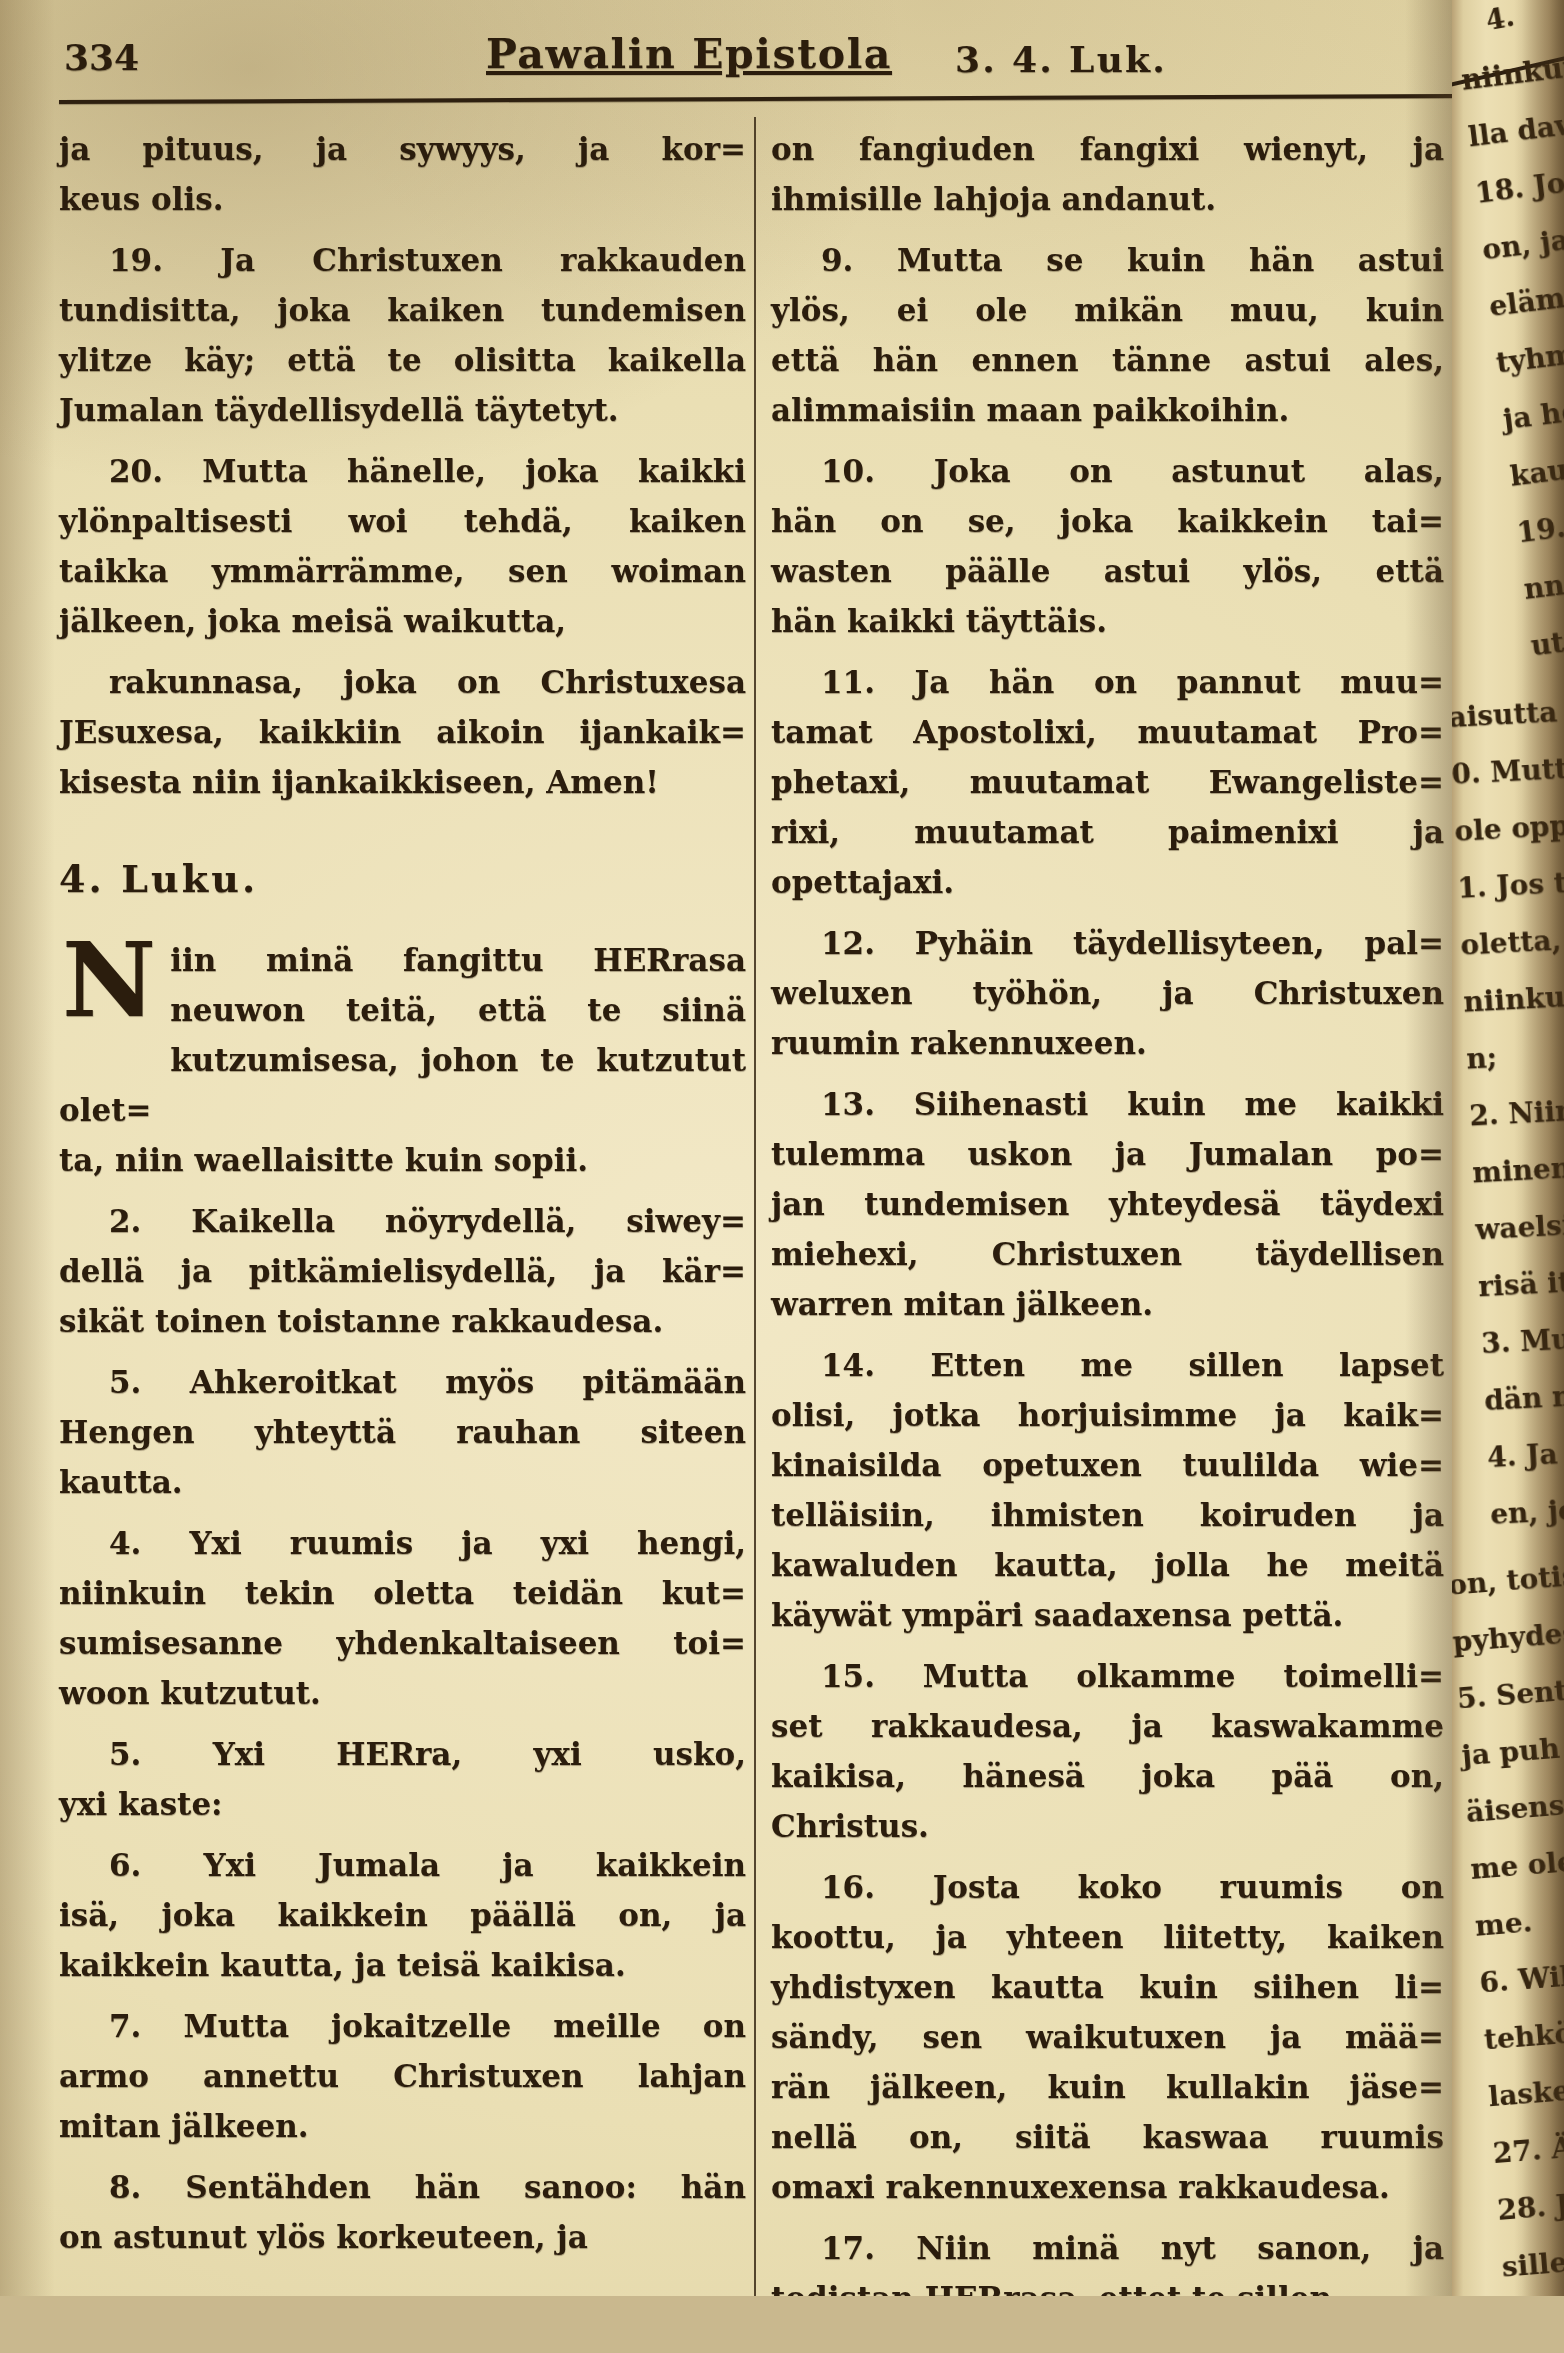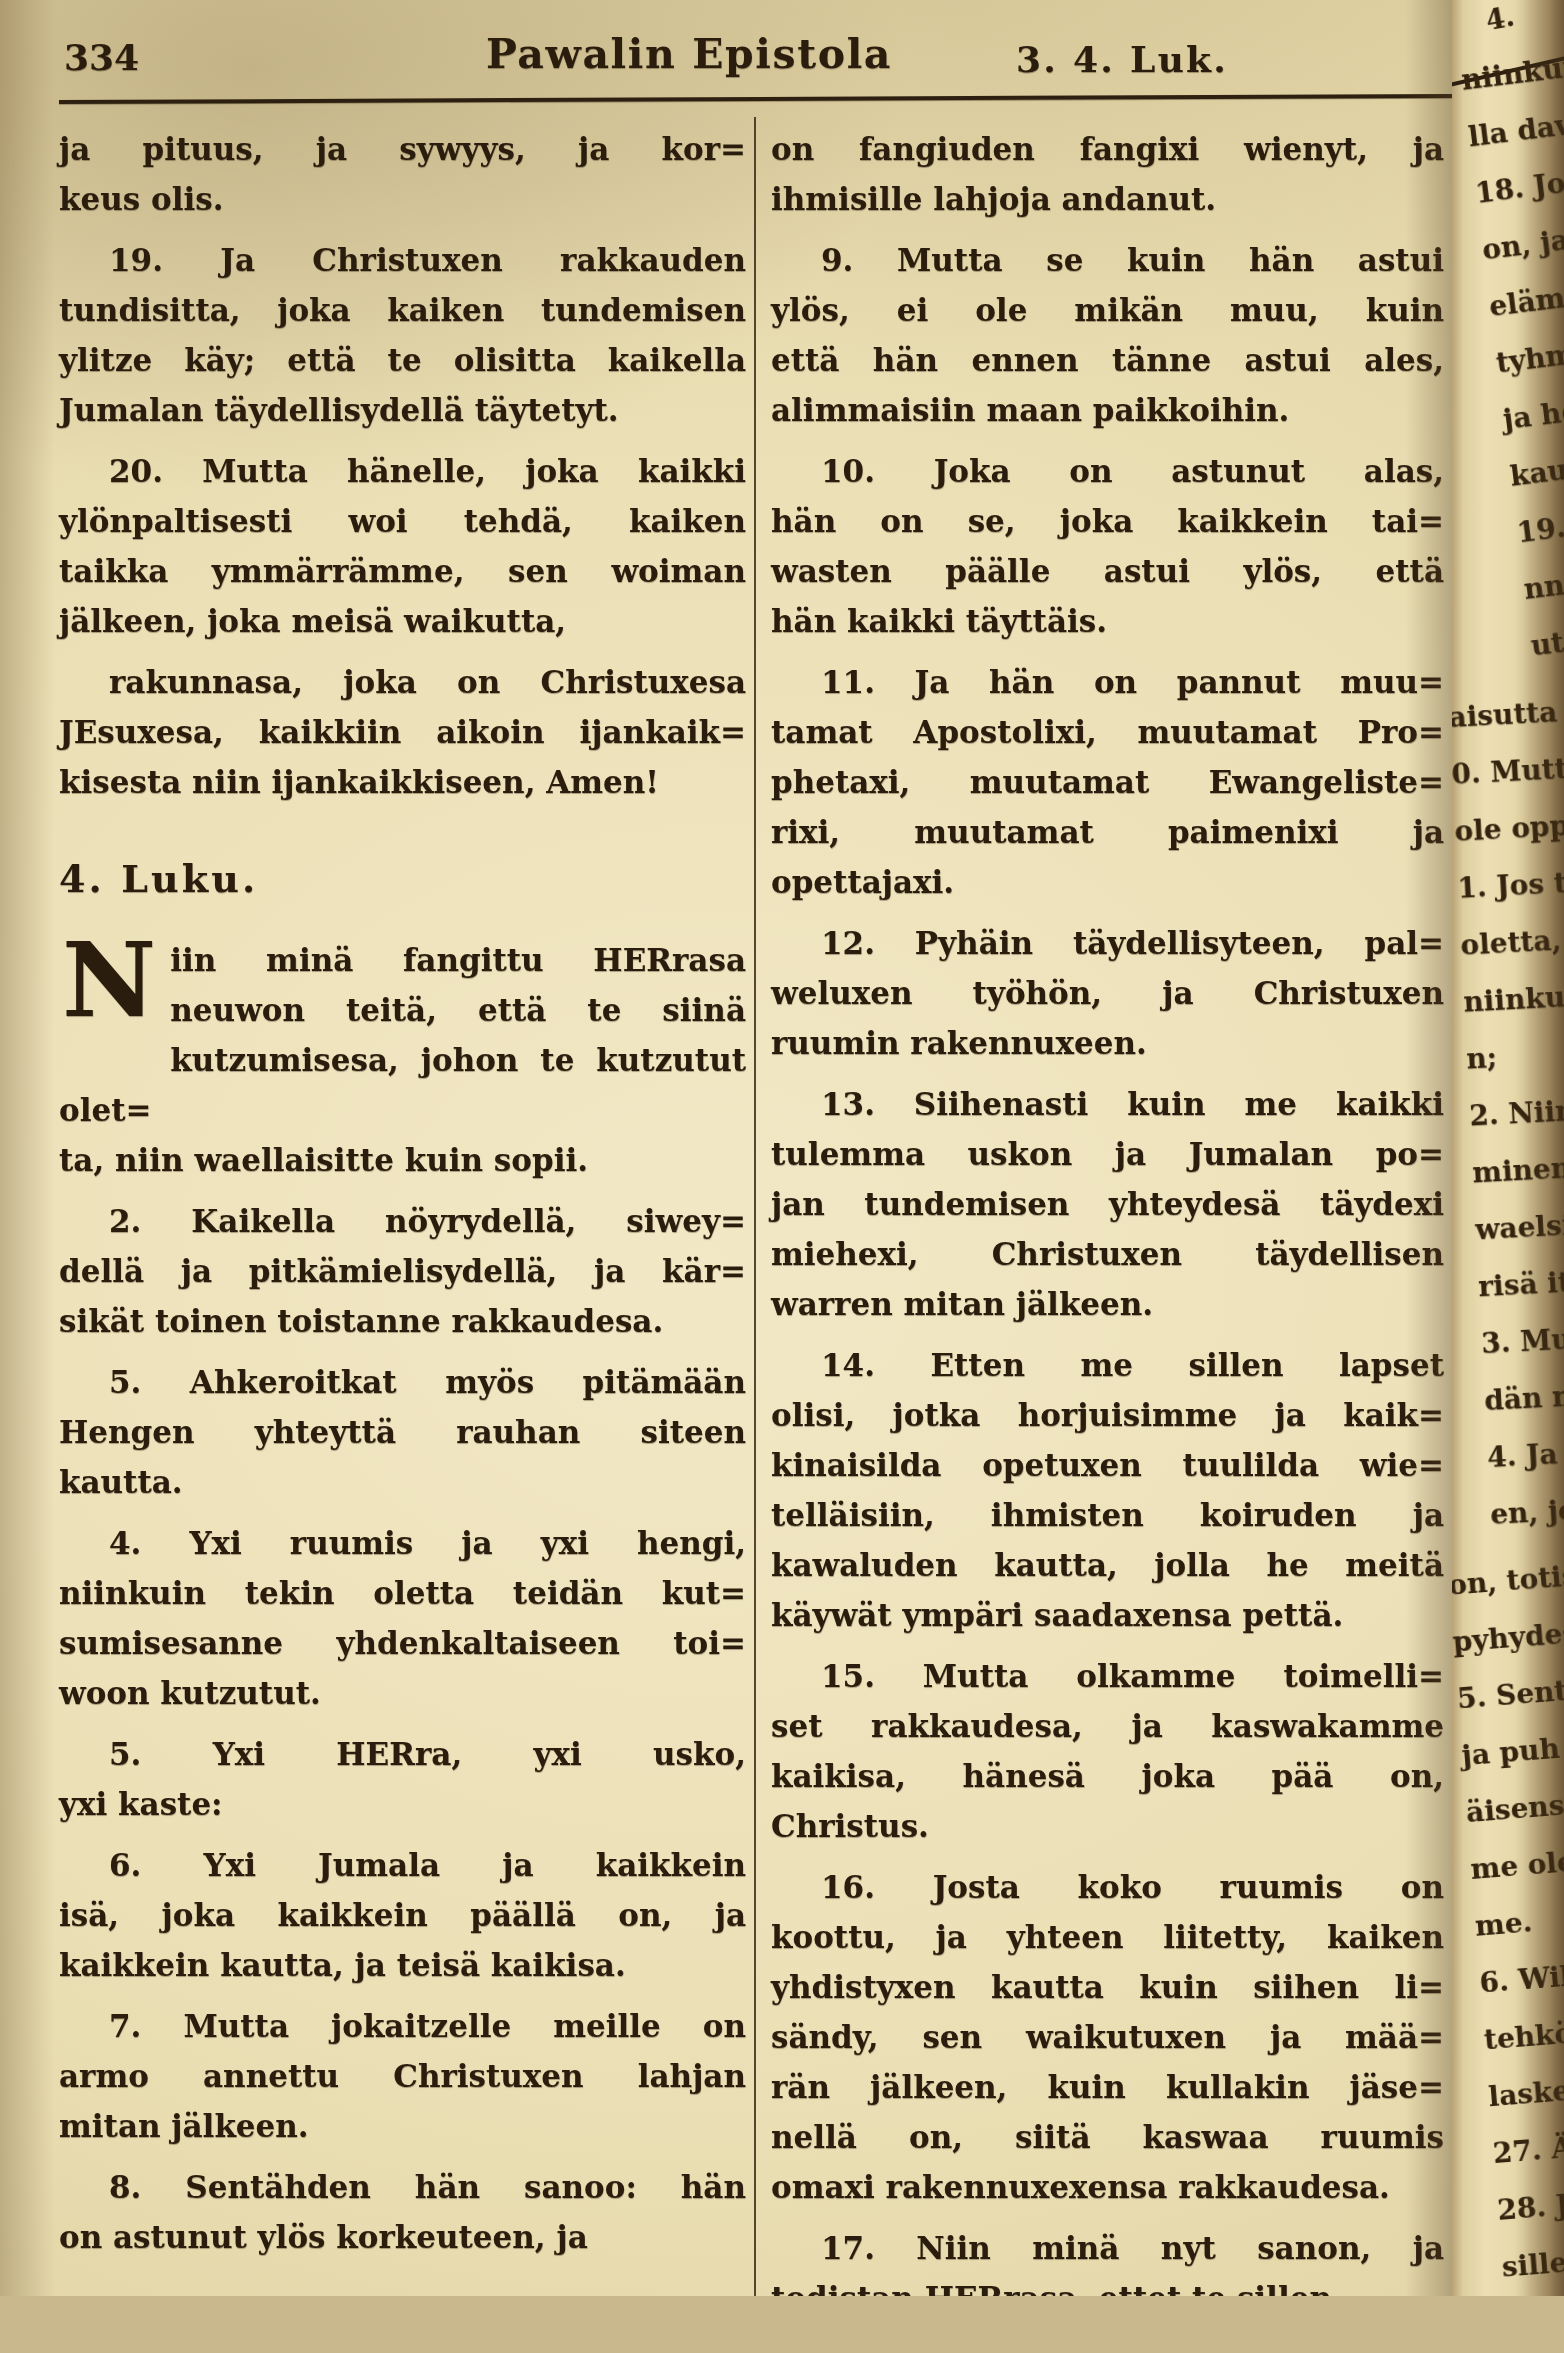--- a/index.html
+++ b/index.html
@@ -11,22 +11,22 @@
       radial-gradient(1095px 704px at 16% 3%, rgba(120,95,55,.30), transparent 60%),
       radial-gradient(939px 548px at 60% 0%, rgba(140,110,65,.14), transparent 70%),
       linear-gradient(90deg, rgba(125,100,60,.38) 0, rgba(125,100,60,0) 3.5%),
       radial-gradient(1878px 1565px at 45% 55%, #f2e8c6 0%, #eadfb4 55%, #ddcf9e 100%);
   }
   .page * { text-shadow:0.3px 0.5px 0.7px rgba(42,28,12,.35); }
 
   
   .pagenum { position:absolute; left:64px; top:36px; font-size:36px; }
   .title   { position:absolute; left:689px; top:30px; transform:translateX(-50%);
-             font-size:41px; letter-spacing:1.6px; white-space:nowrap; }
-  .chapters{ position:absolute; left:1016px; top:38px; font-size:36px; letter-spacing:2.3px; white-space:nowrap; }
+             font-size:41px; letter-spacing:1.6px; white-space:nowrap;text-decoration:underline; }
+  .chapters{ position:absolute; left:955px; top:38px; font-size:36px; letter-spacing:2.3px; white-space:nowrap; }
   .rule { position:absolute; left:59px; top:97px; width:1393px; height:3.9px;
           background:#2e2010; transform:rotate(-0.25deg); box-shadow:0 0.8px 0.8px rgba(46,32,16,.4); }
 
   
   .divider { position:absolute; left:754px; top:117px; width:2.3px; height:2236px;
              background:#3a2a16; opacity:.85; }
   .col { position:absolute; top:124px; font-size:31px; line-height:50px; }
   .col-left  { left:59px;  width:687px; }
   .col-right { left:771px; width:673px; }
   .para { margin:0 0 11px 0; }

